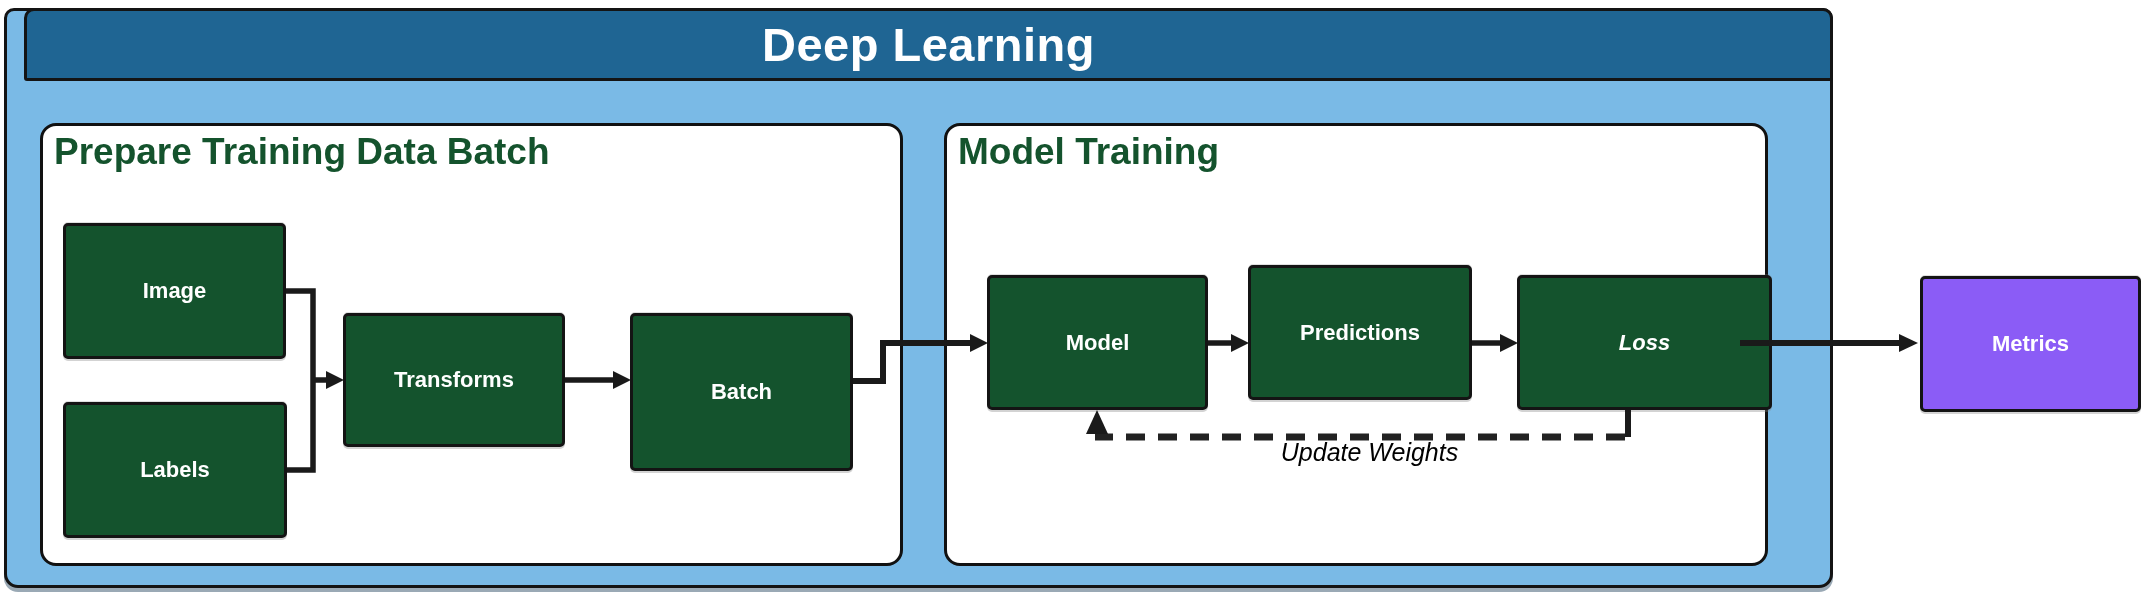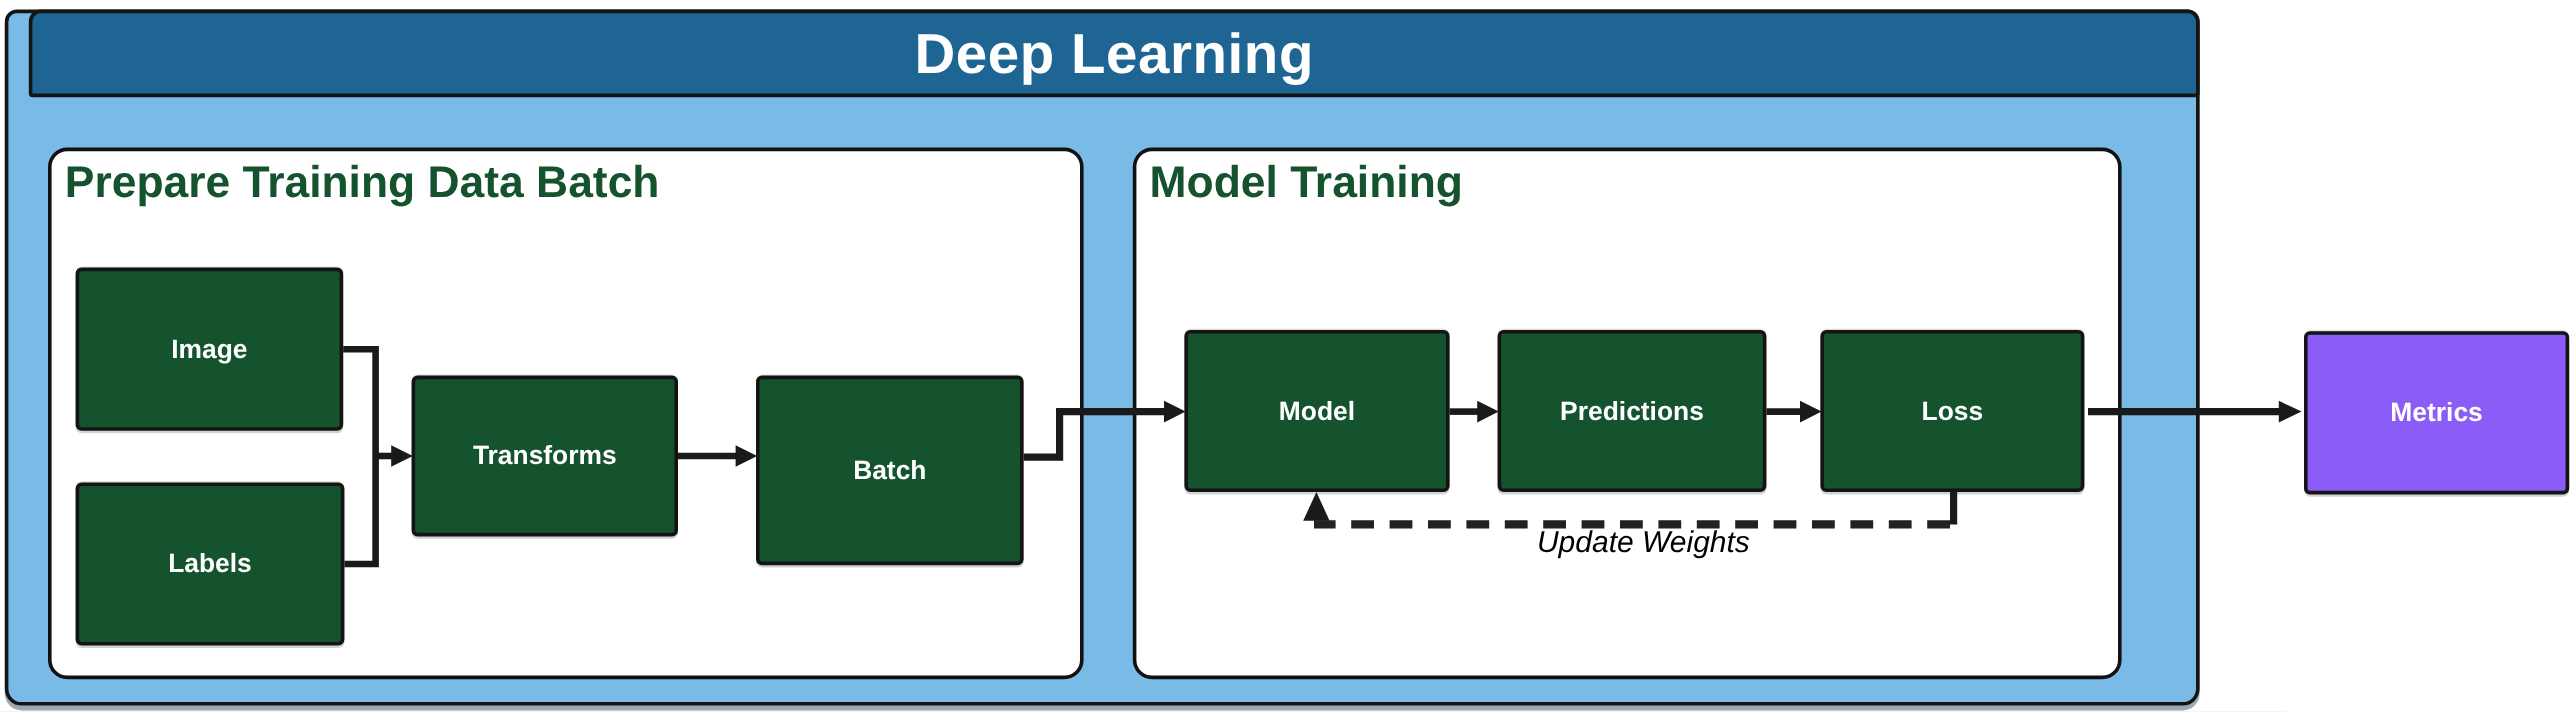--- a/index.html
+++ b/index.html
@@ -77,22 +77,22 @@
     color: #ffffff;
     font-size: 22px;
     font-weight: bold;
     white-space: nowrap;
   }
   .node-image        { left: 63px;   top: 223px; width: 223px; height: 136px; }
   .node-labels       { left: 63px;   top: 402px; width: 224px; height: 136px; text-align: center; }
   .node-transforms   { left: 343px;  top: 313px; width: 222px; height: 134px; }
   .node-batch        { left: 630px;  top: 313px; width: 223px; height: 158px; }
   .node-model        { left: 987px;  top: 275px; width: 221px; height: 135px; }
-  .node-predictions  { left: 1248px; top: 275px; width: 224px; height: 135px; }
-  .node-loss         { left: 1517px; top: 275px; width: 220px; height: 135px; }
+  .node-predictions  { left: 1248px; top: 265px; width: 224px; height: 135px; }
+  .node-loss         { left: 1517px; top: 275px; width: 255px; height: 135px; font-style: italic; }
   .node-metrics      { left: 1920px; top: 276px; width: 221px; height: 136px; background: #8b5cf6; }
 
   
   svg.overlay {
     position: absolute;
     left: 0; top: 0;
     width: 2144px; height: 593px;
     pointer-events: none;
   }
   .edge        { stroke: #1a1a1a; stroke-width: 5.5; fill: none; }

